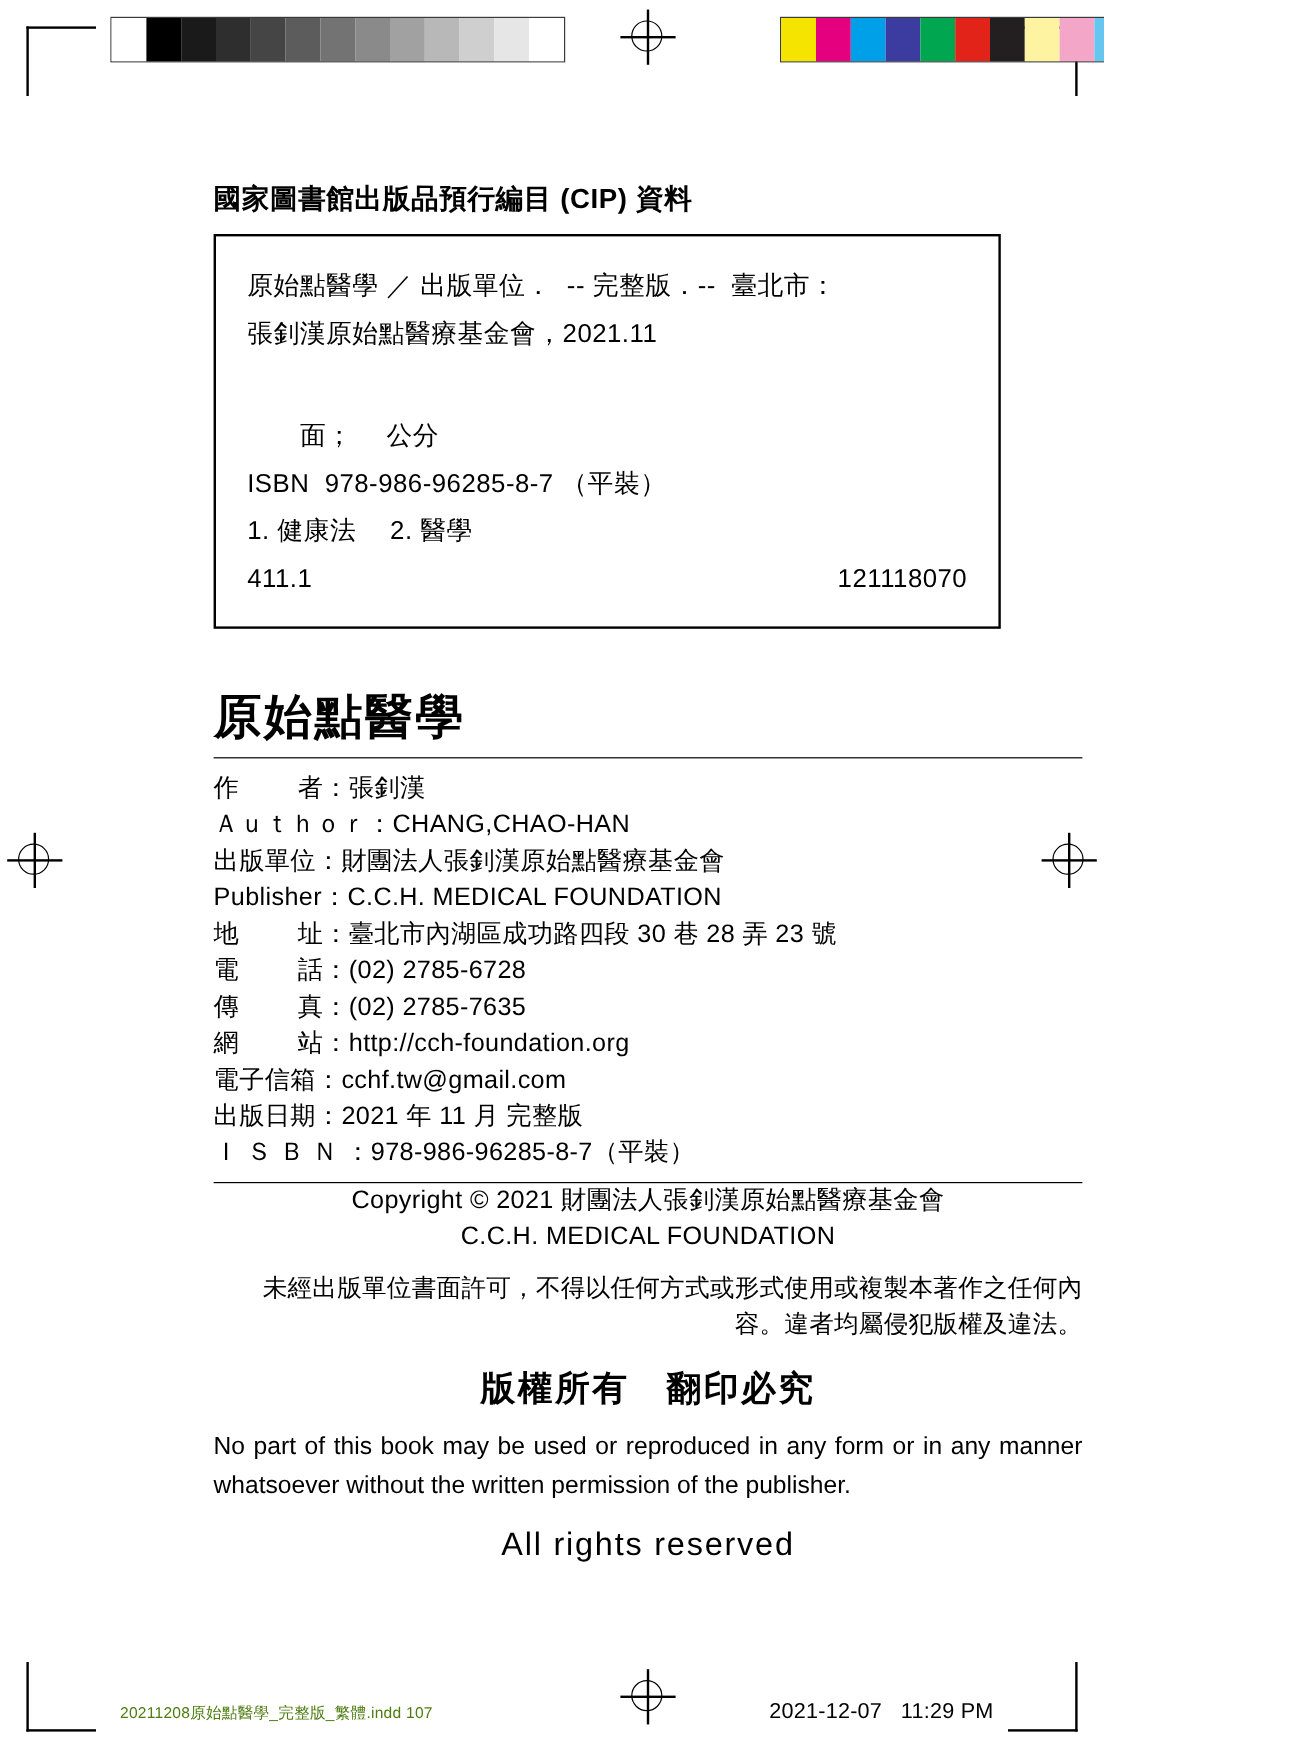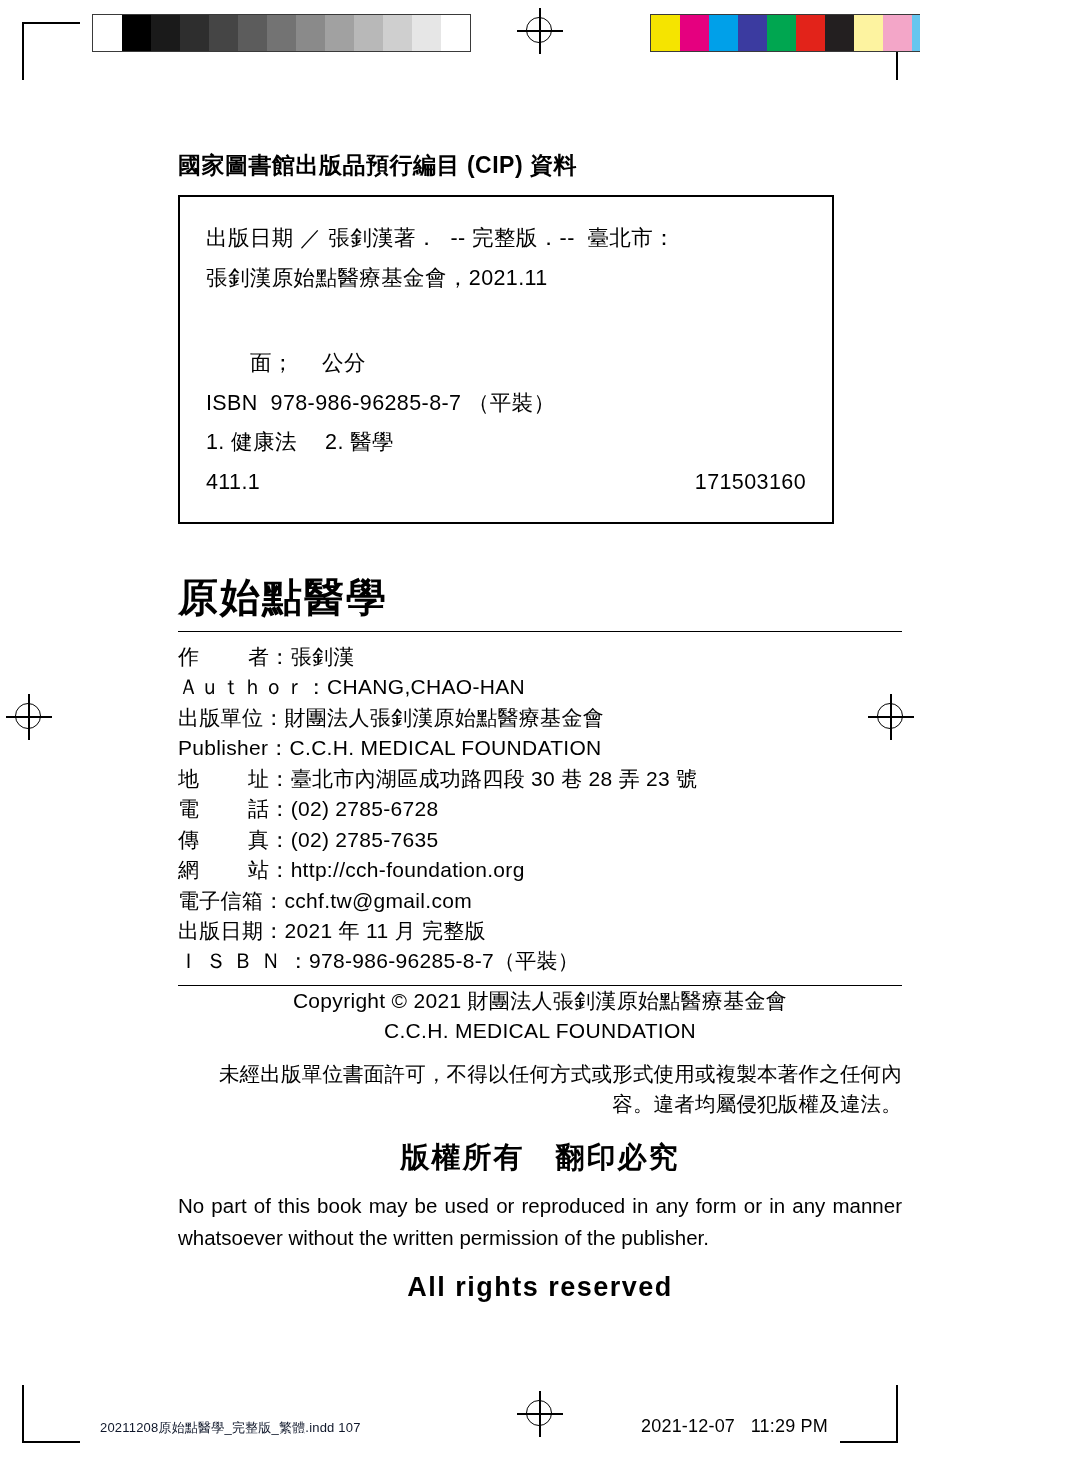--- a/index.html
+++ b/index.html
@@ -182,33 +182,33 @@
 
   .en-notice {
     font-size: 20.5px;
     line-height: 1.55;
     text-align: justify;
     text-align-last: left;
   }
 
   .all-rights {
     text-align: center;
-    font-weight: bold;
+    font-weight: normal;
     font-size: 27px;
     letter-spacing: 1.5px;
     margin-top: 18px;
   }
 
   
   .footer-left {
     position: absolute;
     left: 100px;
     bottom: 28px;
     font-size: 13px;
-    color: #0f172a;
+    color: #4d7c0f;
     letter-spacing: 0.2px;
   }
   .footer-right {
     position: absolute;
     right: 92px;
     bottom: 28px;
     font-size: 18px;
     color: #000000;
     letter-spacing: 0.2px;
     white-space: pre;
@@ -285,28 +285,28 @@
       <span class="sw" style="background: rgb(243, 166, 200);"></span>
       <span class="sw" style="background: rgb(102, 198, 239);"></span>
       <span class="sw" style="background: rgb(125, 125, 125);"></span>
     </div>
 
   <div class="doc">
 
     <div class="cip-title">國家圖書館出版品預行編目 (CIP) 資料</div>
 
     <div class="cip-box">
-      <div class="cip-line">出版日期 ／ 張釗漢著．  -- 完整版．--  臺北市：</div>
+      <div class="cip-line">原始點醫學 ／ 出版單位．  -- 完整版．--  臺北市：</div>
       <div class="cip-line">張釗漢原始點醫療基金會，2021.11</div>
       <div class="cip-line indent">面；　 公分</div>
       <div class="cip-line">ISBN  978-986-96285-8-7 （平裝）</div>
       <div class="cip-line">1. 健康法　 2. 醫學</div>
       <div class="cip-line spread">
         <span>411.1</span>
-        <span>171503160</span>
+        <span>121118070</span>
       </div>
     </div>
 
     <div class="book-title">原始點醫學</div>
     <hr class="rule">
 
     <div class="meta">
       <div class="meta-row">作　　 者：張釗漢</div>
       <div class="meta-row">Ａｕｔｈｏｒ：CHANG,CHAO-HAN</div>
       <div class="meta-row">出版單位：財團法人張釗漢原始點醫療基金會</div>

